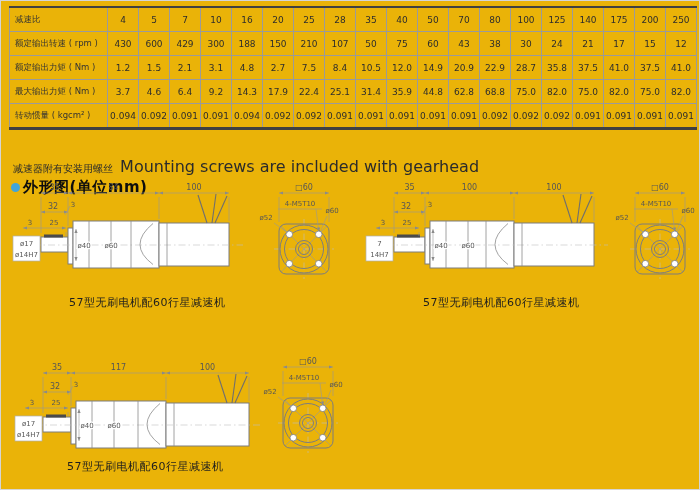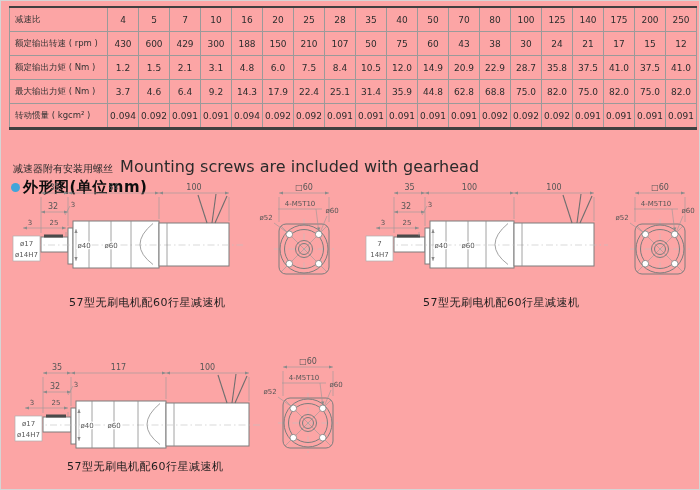--- a/index.html
+++ b/index.html
@@ -1,18 +1,18 @@
 <!DOCTYPE html>
 <html><head>
 <meta charset="utf-8">
 <style>
   html,body{margin:0;padding:0;background:#e8e8e8;}
   .page{
     position:relative;width:700px;height:490px;margin:0;
-    background:#fca5a5;border:1px solid #d5d5d5;box-sizing:border-box;
+    background:#eab308;border:1px solid #d5d5d5;box-sizing:border-box;
     font-family:"DejaVu Sans","Liberation Sans",sans-serif;
     overflow:hidden;
   }
   
   table.spec{
     position:absolute;left:8px;top:5px;width:688px;height:120px;
     border-collapse:collapse;table-layout:fixed;
     border-top:2px solid #404040;border-bottom:3px solid #404040;
     border-left:1px solid #8f8f8f;border-right:1px solid #8f8f8f;
   }
@@ -103,21 +103,21 @@
           <td>15</td>
           <td>12</td>
         </tr>
         <tr>
           <td class="rowlabel">额定输出力矩 ( Nm )</td>
           <td>1.2</td>
           <td>1.5</td>
           <td>2.1</td>
           <td>3.1</td>
           <td>4.8</td>
-          <td>6.0</td>
+          <td>2.7</td>
           <td>7.5</td>
           <td>8.4</td>
           <td>10.5</td>
           <td>12.0</td>
           <td>14.9</td>
           <td>20.9</td>
           <td>22.9</td>
           <td>28.7</td>
           <td>35.8</td>
           <td>37.5</td>

